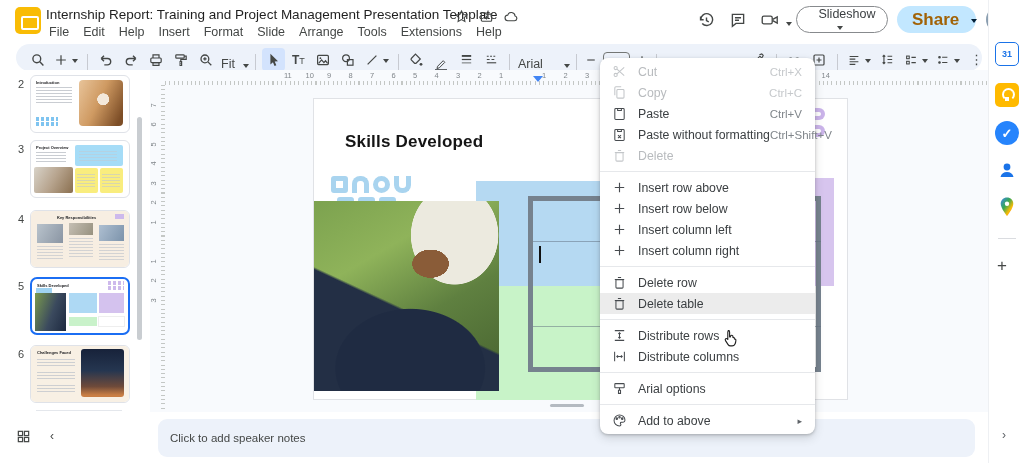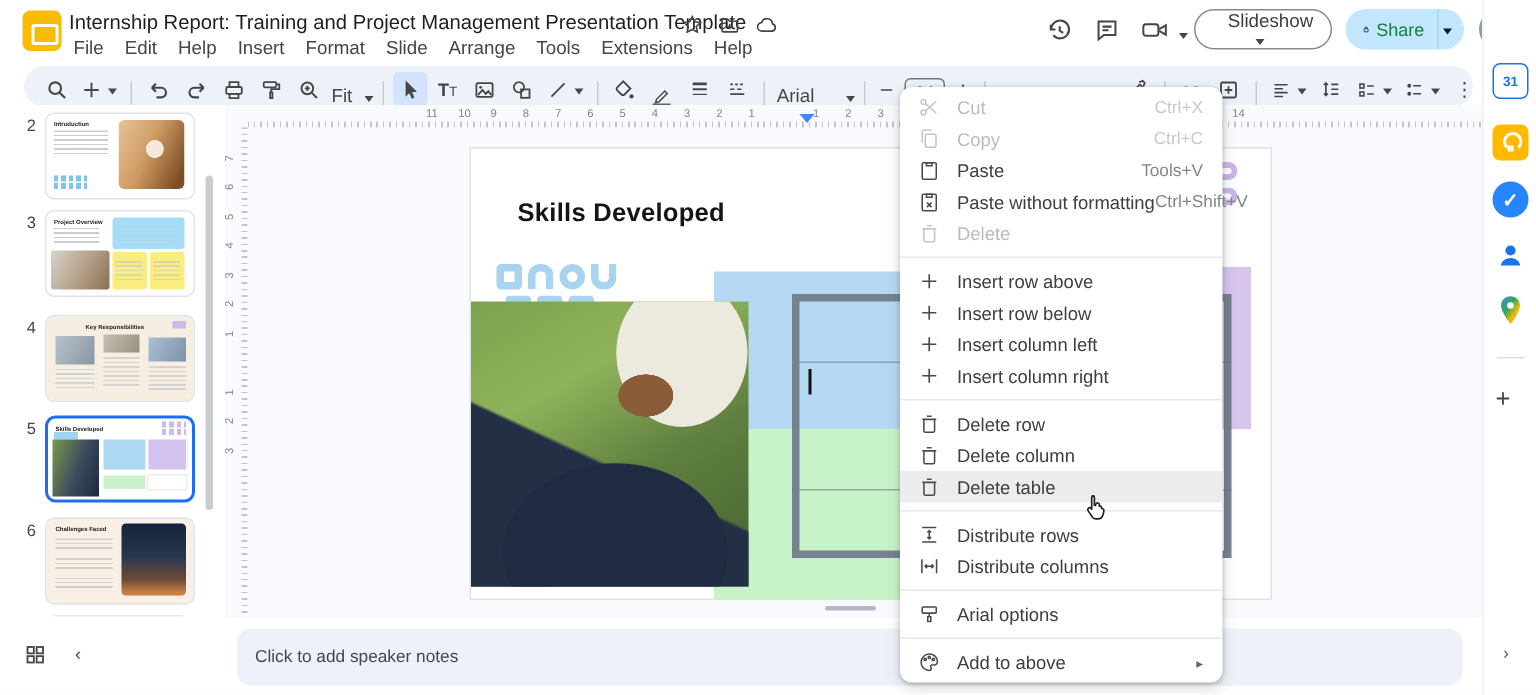--- a/index.html
+++ b/index.html
@@ -15,21 +15,21 @@
   .doc-title { position:absolute; left:46px; top:7px; font-size:13.5px; color:#1f1f1f; white-space:nowrap; }
   .tb-mini { position:absolute; top:8px; width:18px; height:16px; color:#444746; display:flex; align-items:center; justify-content:center; }
   .menubar { position:absolute; left:42px; top:23px; display:flex; }
   .menu-item { font-size:12.5px; color:#444746; padding:2px 7px; border-radius:8px; cursor:default; }
   .tr-icon { position:absolute; top:11px; width:22px; height:20px; color:#444746; }
   .pill { position:absolute; top:6px; height:27px; border-radius:14px; display:flex; align-items:center; }
   .slideshow { left:796px; width:92px; border:1px solid #878a8d;flex-direction:column; }
   .slideshow .lbl { flex:1; text-align:center; font-size:12.5px; color:#3c4043; padding-left:10px; }
   .slideshow .split { width:1px; height:27px; background:#878a8d; margin-left:8px; }
   .share { left:897px; width:79px; background:#c2e7ff; }
-  .share .lbl { font-size:12px; color:#15803d; font-weight:400; margin-left:4px; }
+  .share .lbl { font-size:17px; color:#a16207; font-weight:700; margin-left:4px; }
   .share .split { width:1px; height:27px; background:#a8d5ef; margin-left:8px; }
   .caret { width:0; height:0; border:3.5px solid transparent; border-top:4.5px solid #444746; margin:5px 0 0 4px; }
   .caret.dk { border-top-color:#001d35; }
   .avatar { position:absolute; left:986px; top:6px; width:27px; height:27px; border-radius:50%;
     background: radial-gradient(circle at 50% 32%, #c9a07e 0 24%, rgba(0,0,0,0) 25%),
                 radial-gradient(ellipse 12px 9px at 50% 72%, #263142 0 95%, rgba(0,0,0,0) 96%),
                 linear-gradient(180deg,#97aabb 0%, #7e93a6 100%); }
 
   
   .toolbar { position:absolute; left:16px; top:44px; width:966px; height:27px; background:#edf2fa; border-radius:14px;
@@ -581,21 +581,21 @@
         <span class="cm-short">Ctrl+C</span>
       </div>
       <div class="cm-item">
         <span class="cm-icon">
           <svg viewBox="0 0 16 16" fill="none" stroke="currentColor" stroke-width="1.1">
             <rect x="3" y="2.6" width="10" height="11.8" rx="1"></rect>
             <path d="M6 2.6h4v2.2H6z"></path>
           </svg>
         </span>
         <span class="cm-label">Paste</span>
-        <span class="cm-short">Tools+V</span>
+        <span class="cm-short">Ctrl+V</span>
       </div>
       <div class="cm-item">
         <span class="cm-icon">
           <svg viewBox="0 0 16 16" fill="none" stroke="currentColor" stroke-width="1.1">
             <rect x="3" y="2.6" width="10" height="11.8" rx="1"></rect>
             <path d="M6 2.6h4v2.2H6zM6.4 8.6l3.2 3.2M9.6 8.6l-3.2 3.2"></path>
           </svg>
         </span>
         <span class="cm-label">Paste without formatting</span>
         <span class="cm-short">Ctrl+Shift+V</span>
@@ -642,28 +642,20 @@
         <span class="cm-label">Insert column right</span>
       </div>
       <div class="cm-divider"></div>
       <div class="cm-item">
         <span class="cm-icon">
           <svg viewBox="0 0 16 16" fill="none" stroke="currentColor" stroke-width="1.1">
             <path d="M4.2 5h7.6v8a1 1 0 0 1-1 1H5.2a1 1 0 0 1-1-1zM3 4.8h10M6.3 2.6h3.4"></path>
           </svg>
         </span>
         <span class="cm-label">Delete row</span>
-      </div>
-      <div class="cm-item">
-        <span class="cm-icon">
-          <svg viewBox="0 0 16 16" fill="none" stroke="currentColor" stroke-width="1.1">
-            <path d="M4.2 5h7.6v8a1 1 0 0 1-1 1H5.2a1 1 0 0 1-1-1zM3 4.8h10M6.3 2.6h3.4"></path>
-          </svg>
-        </span>
-        <span class="cm-label">Delete column</span>
       </div>
       <div class="cm-item hovered">
         <span class="cm-icon">
           <svg viewBox="0 0 16 16" fill="none" stroke="currentColor" stroke-width="1.1">
             <path d="M4.2 5h7.6v8a1 1 0 0 1-1 1H5.2a1 1 0 0 1-1-1zM3 4.8h10M6.3 2.6h3.4"></path>
           </svg>
         </span>
         <span class="cm-label">Delete table</span>
       </div>
       <div class="cm-divider"></div>

